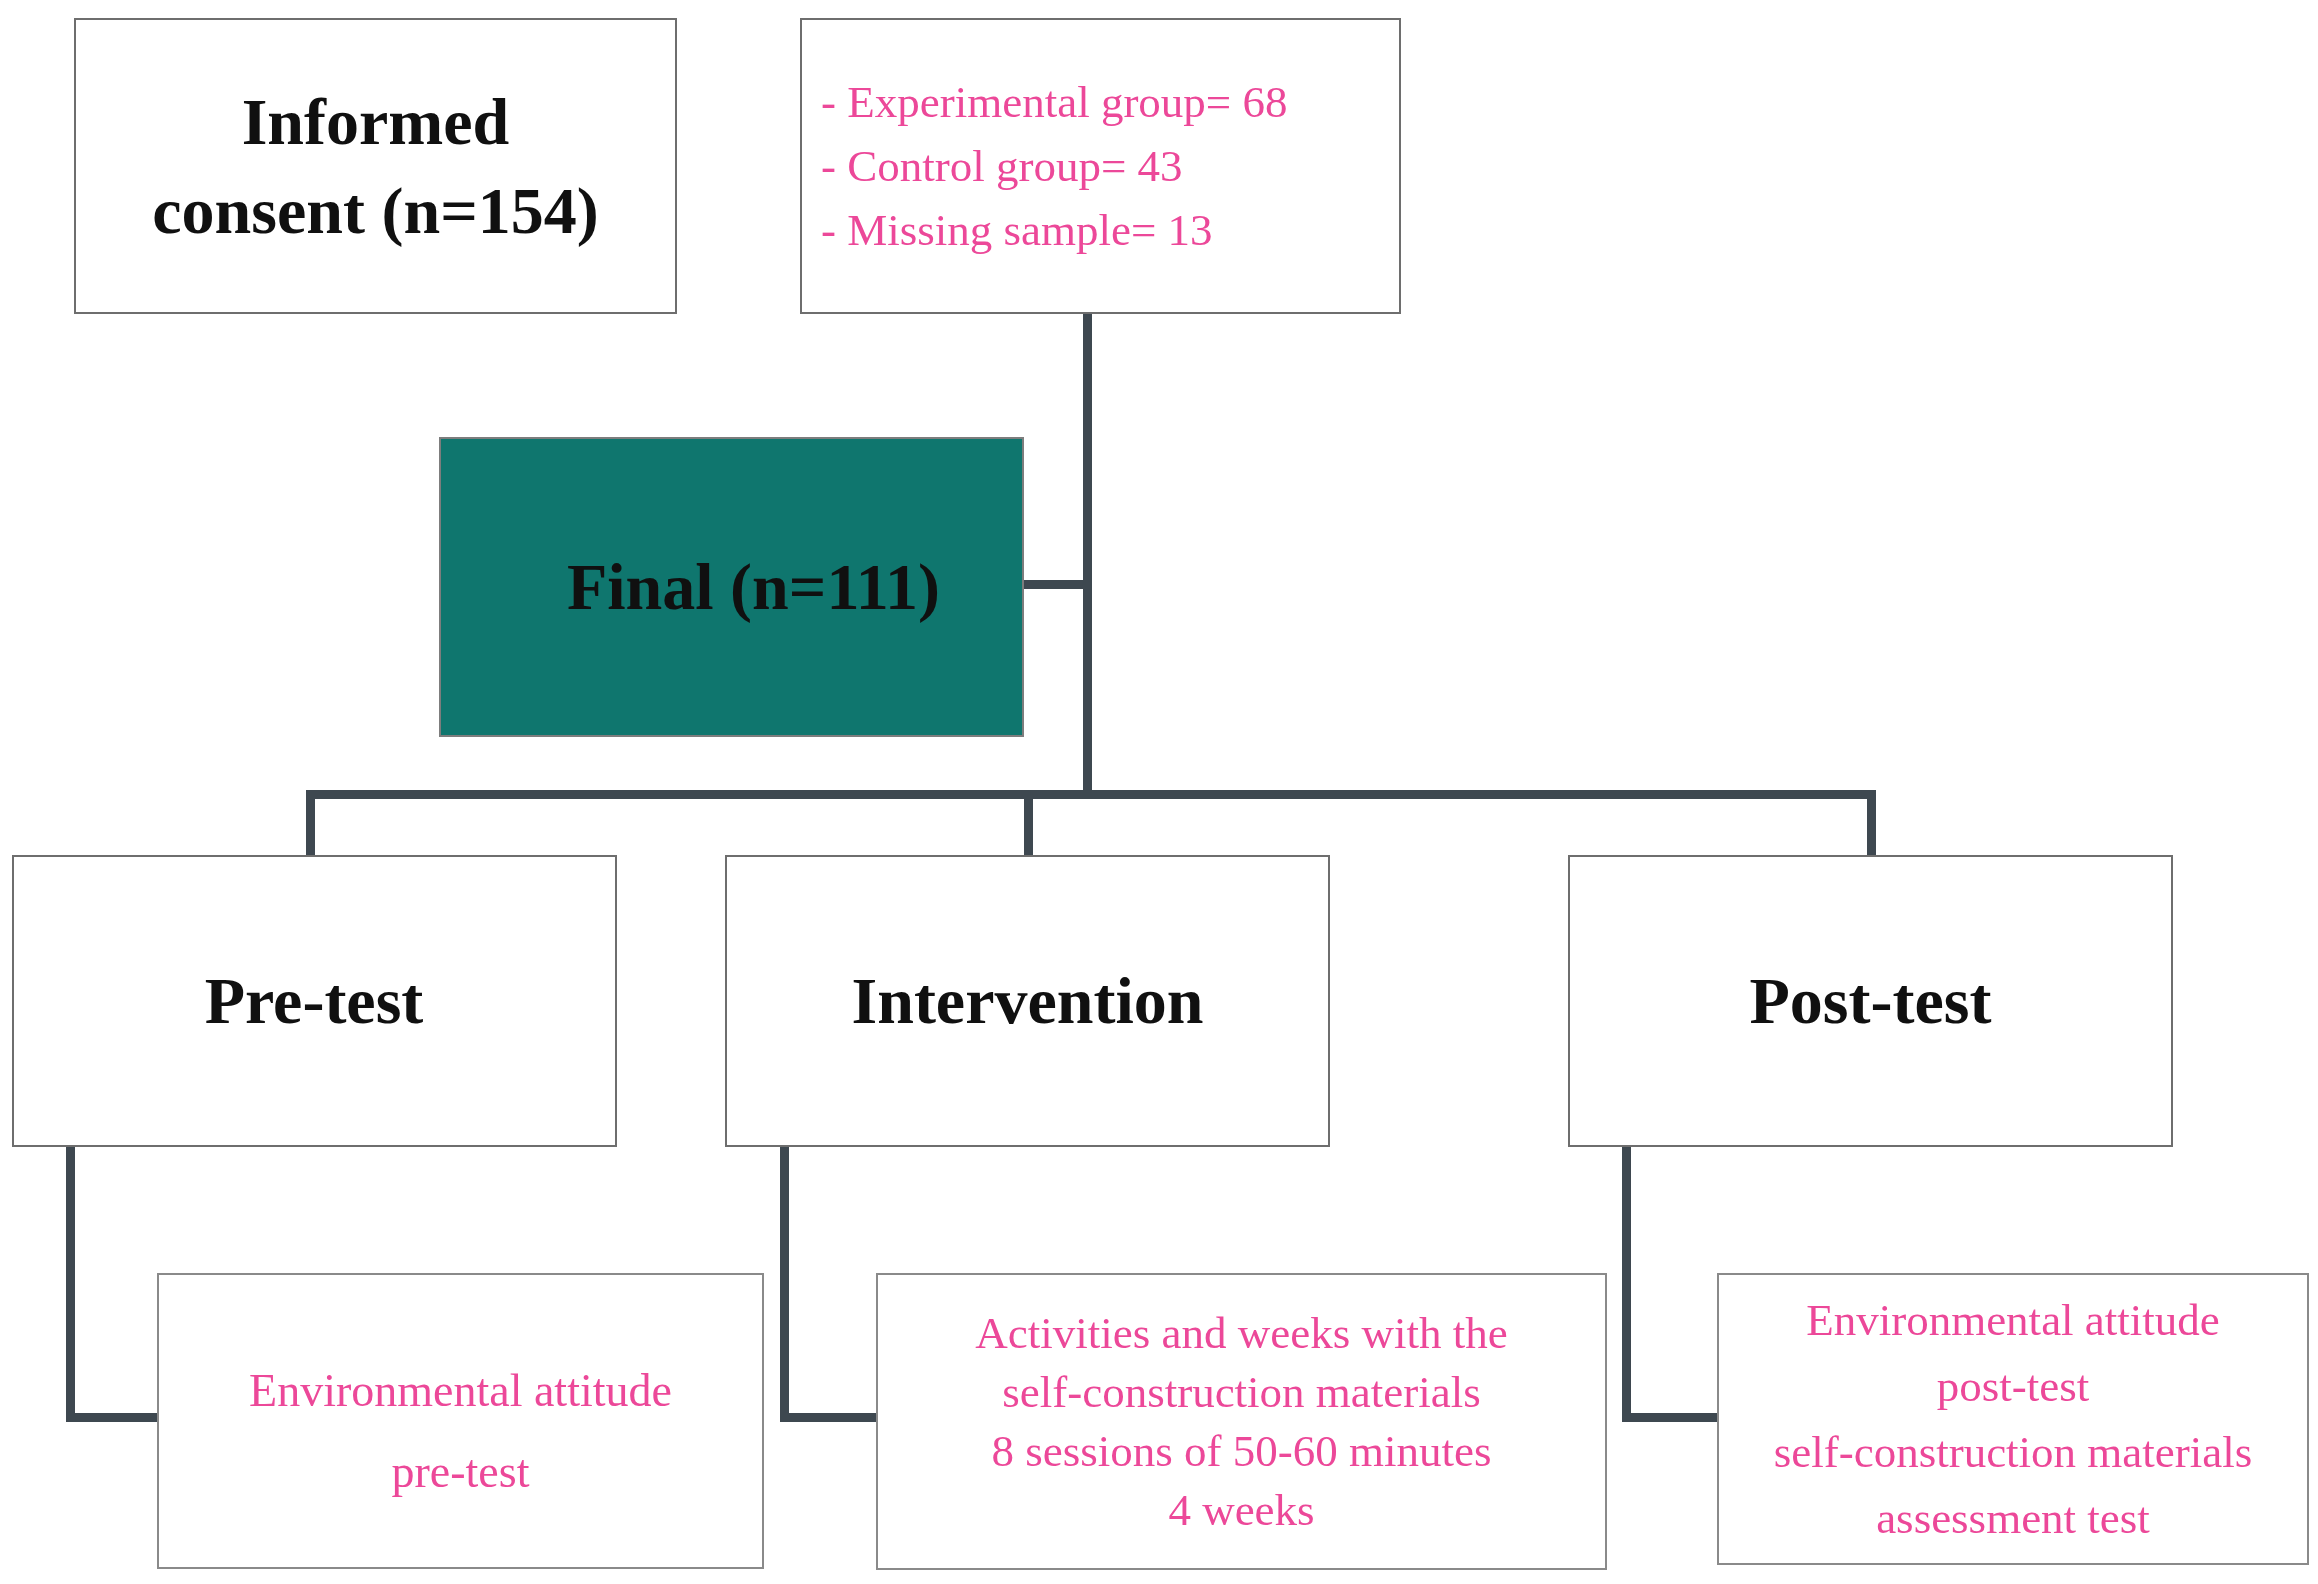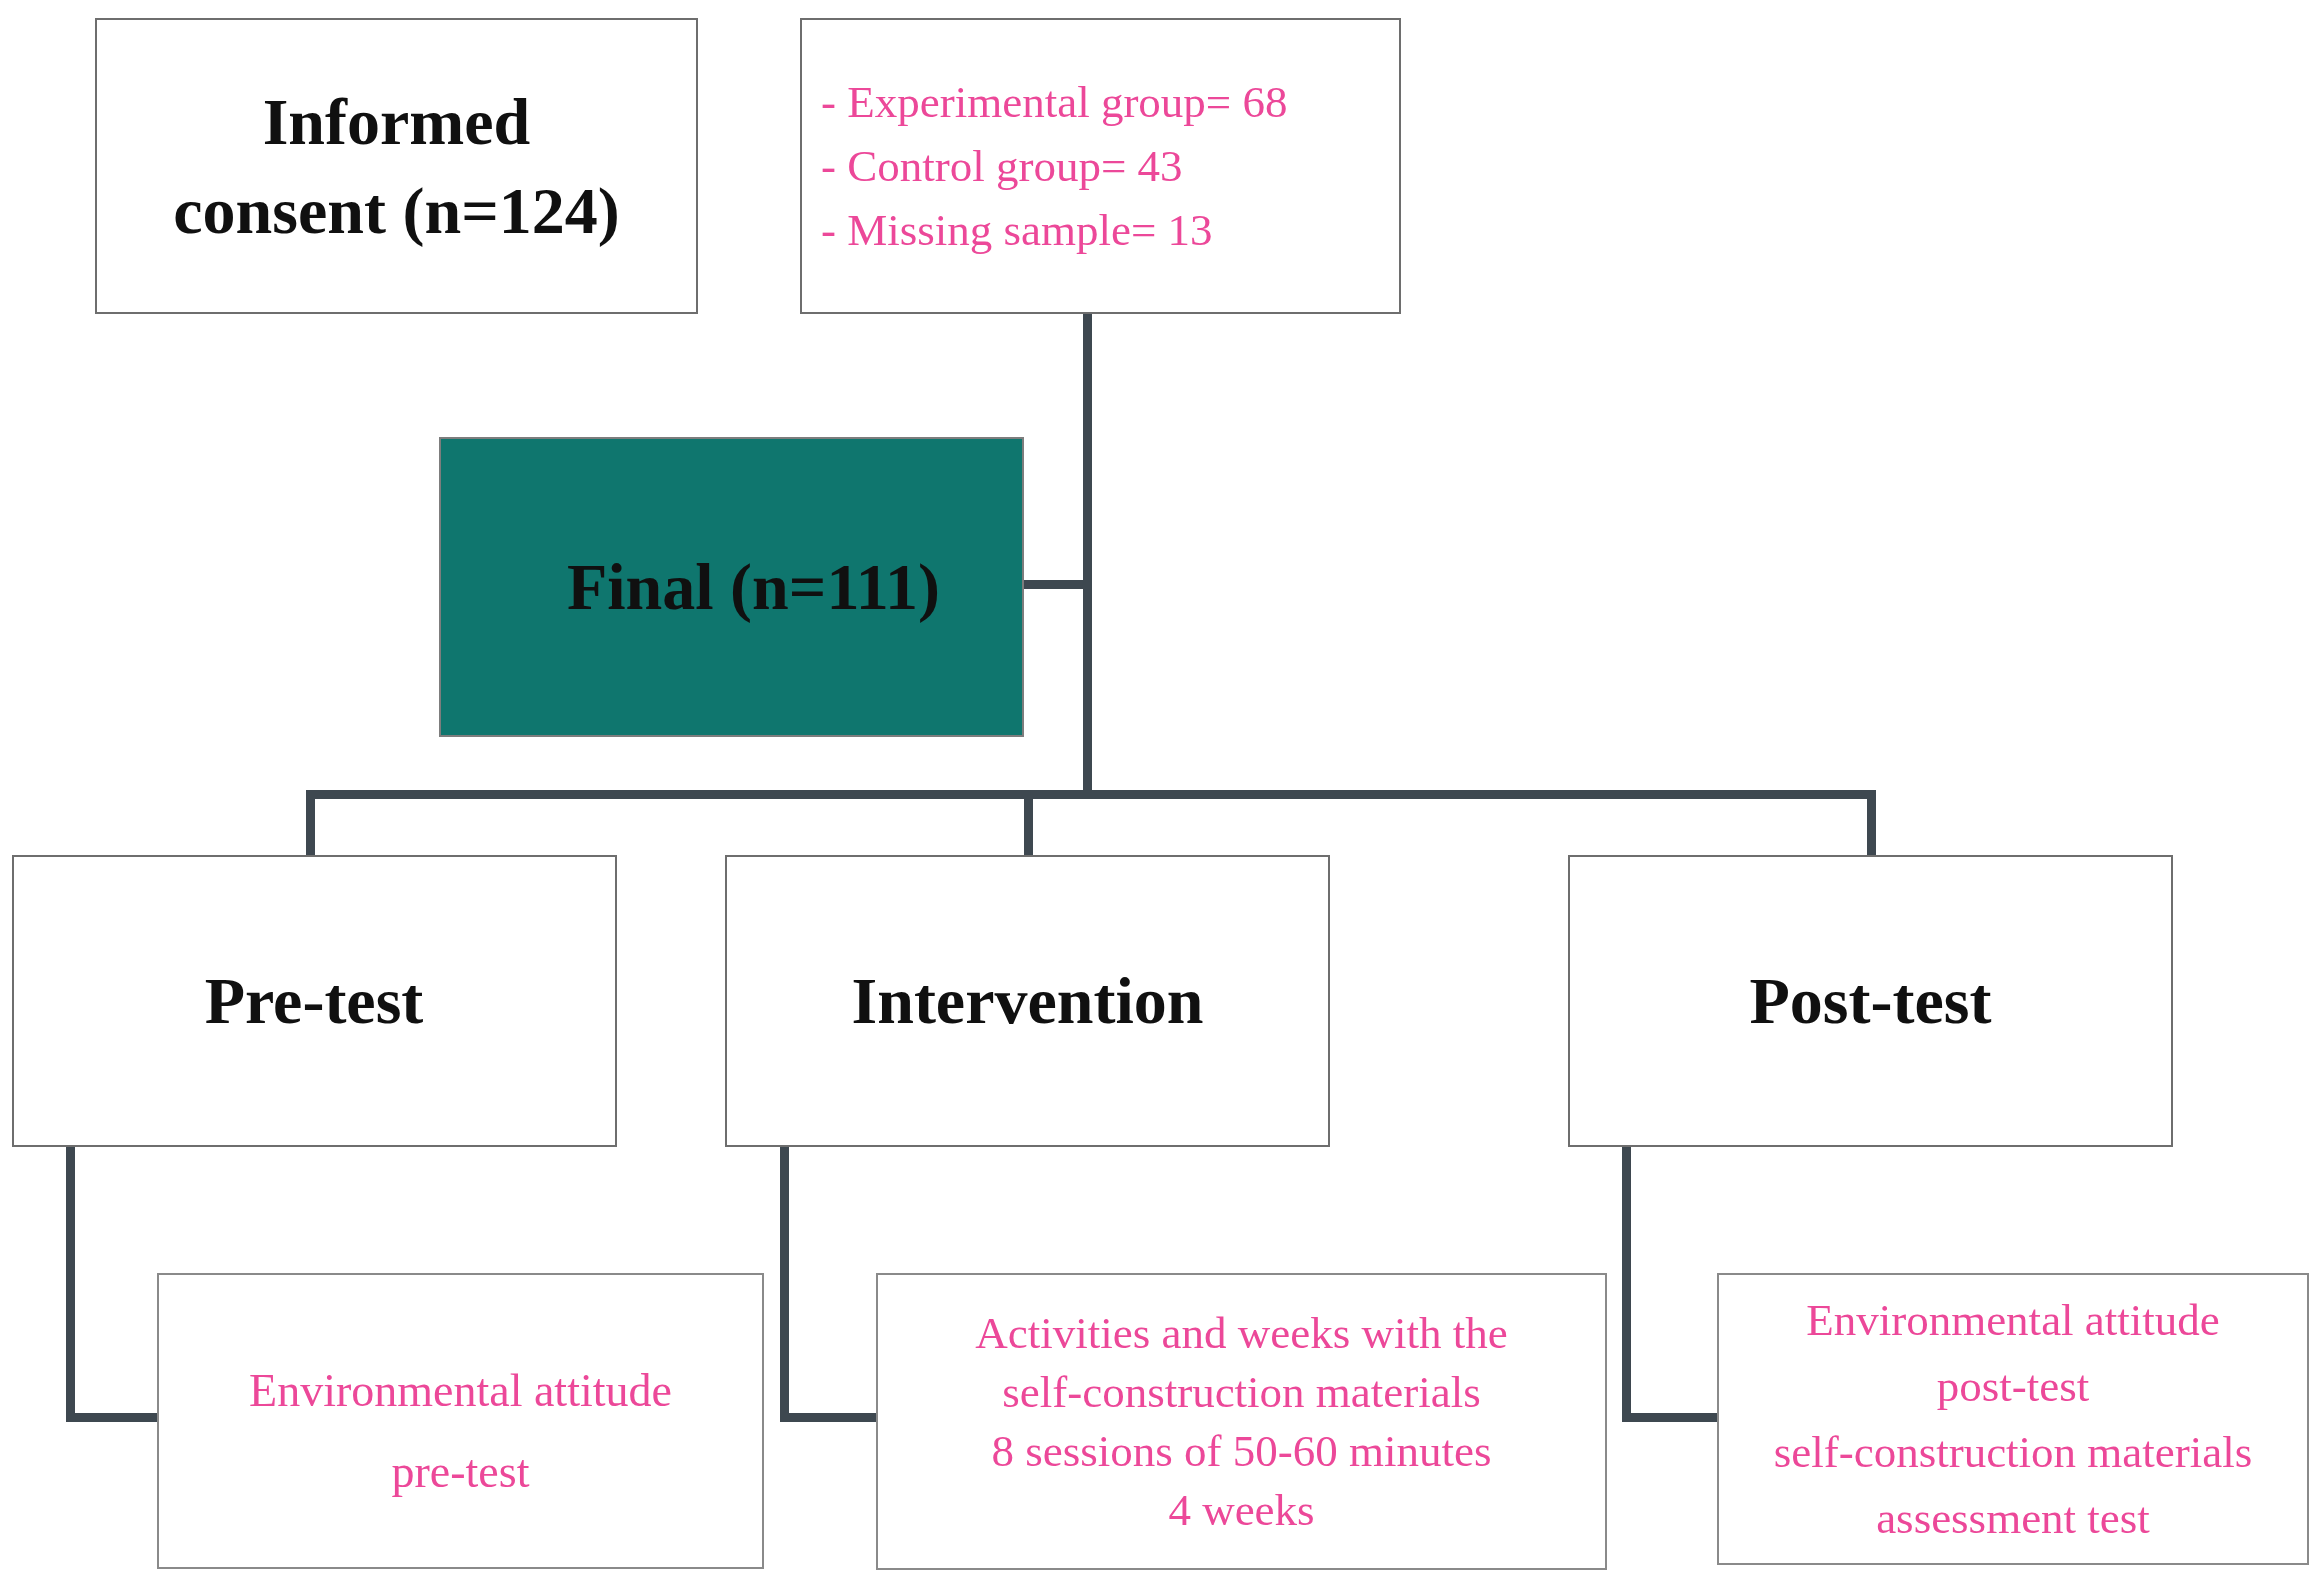--- a/index.html
+++ b/index.html
@@ -22,21 +22,21 @@
     justify-content: center;
     text-align: center;
   }
   .border-mid  { border: 2.9px solid #6e6e6e; }
   .border-thin { border: 2.2px solid #8a8a8a; }
   .heading { font-weight: bold; font-size: 66px; line-height: 1.35; color: #101010; }
   .body-text { font-size: 45px; line-height: 1.42; color: #ec4899; }
   .conn { position: absolute; background: #3e4850; }
 
   
-  #box-informed-consent { left: 74px;  top: 18px;   width: 603px;  height: 296px; margin-left: 21px; }
+  #box-informed-consent { left: 74px;  top: 18px;   width: 603px;  height: 296px; }
   #box-sample-breakdown { left: 800px; top: 18px;   width: 601px;  height: 296px;
                           align-items: flex-start; text-align: left; padding-left: 19px; }
   #box-sample-breakdown .line { line-height: 64px; }
   #box-final            { left: 439px;  top: 437px;  width: 585px;  height: 300px; border-color: #7d7d7d; }
   #box-pre-test         { left: 11.5px;   top: 855px; width: 605px;  height: 292px; }
   #box-intervention     { left: 725px; top: 855px; width: 605px;  height: 292px; }
   #box-post-test        { left: 1568px; top: 855px; width: 605px;  height: 292px; }
   #box-pre-test-detail  { left: 157px;  top: 1273px; width: 607px;  height: 296px; padding-top: 19px; }
   #box-pre-test-detail .line { font-size: 46px; line-height: 81px; }
   #box-intervention-detail { left: 876px; top: 1273px; width: 731px; height: 297px; }
@@ -71,21 +71,21 @@
   <div class="conn" id="conn-drop-posttest" style="background-color: rgb(62, 72, 80);"></div>
   <div class="conn" id="conn-pretest-elbow-v" style="background-color: rgb(62, 72, 80);"></div>
   <div class="conn" id="conn-pretest-elbow-h" style="background-color: rgb(62, 72, 80);"></div>
   <div class="conn" id="conn-intervention-elbow-v" style="background-color: rgb(62, 72, 80);"></div>
   <div class="conn" id="conn-intervention-elbow-h" style="background-color: rgb(62, 72, 80);"></div>
   <div class="conn" id="conn-posttest-elbow-v" style="background-color: rgb(62, 72, 80);"></div>
   <div class="conn" id="conn-posttest-elbow-h" style="background-color: rgb(62, 72, 80);"></div>
 
   <div class="box border-mid heading" id="box-informed-consent">
     <div class="line">Informed</div>
-    <div class="line">consent (n=124)</div>
+    <div class="line">consent (n=154)</div>
   </div>
 
   <div class="box border-mid body-text" id="box-sample-breakdown">
     <div class="line">- Experimental group= 68</div>
     <div class="line">- Control group= 43</div>
     <div class="line">- Missing sample= 13</div>
   </div>
 
   <div class="box border-mid heading" id="box-final" style="background-color: #0f766e; padding-left: 44px;">
     <div class="line">Final (n=111)</div>

